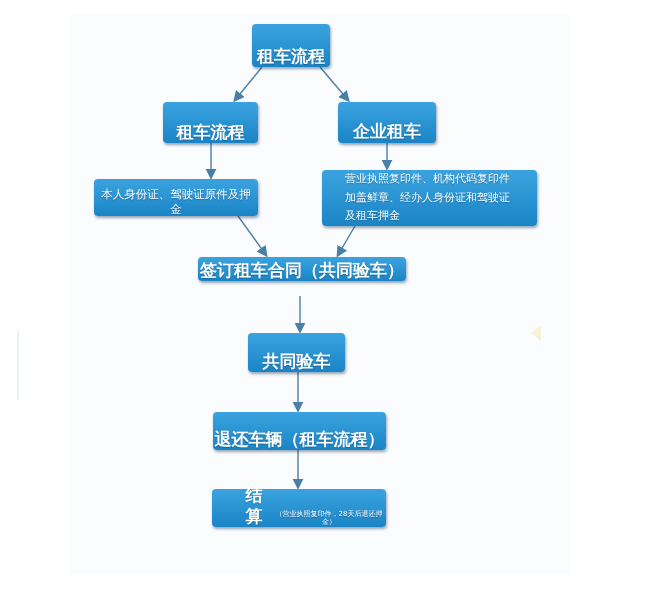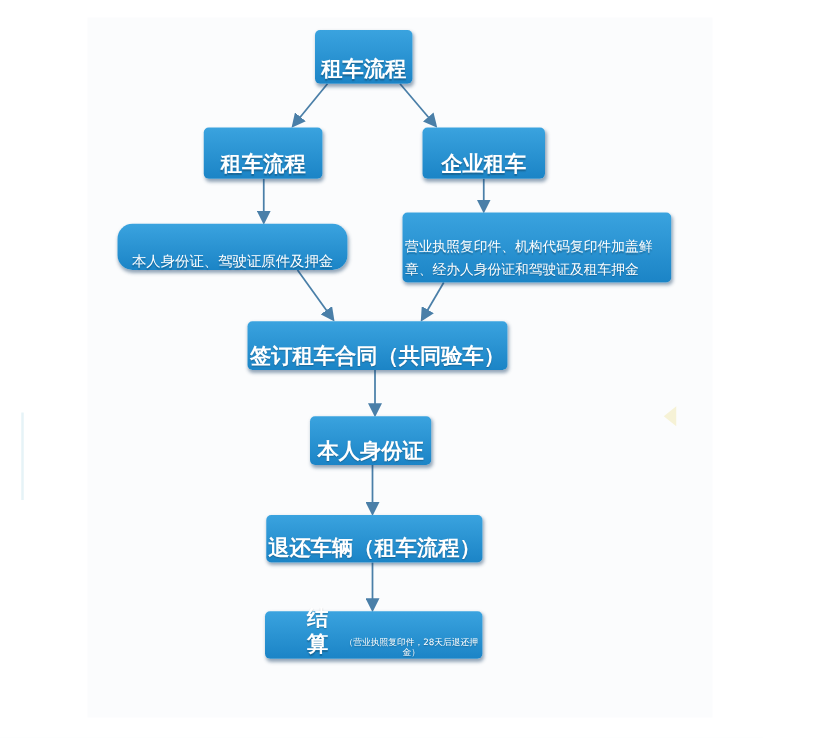--- a/index.html
+++ b/index.html
@@ -63,38 +63,38 @@
 </svg>
 
 <div class="box big" style="left:252px;top:24px;width:78px;height:43px;">
   <span>租车流程</span>
 </div>
 
 <div class="box big" style="left:163px;top:102px;width:95px;height:41px;">
   <span>租车流程</span>
 </div>
 
-<div class="box big" style="left:338px;top:102px;width:98px;height:41px;">
+<div class="box big" style="left:338px;top:102px;width:98px;height:41px;font-family:Liberation Mono, monospace;">
   <span>企业租车</span>
 </div>
 
-<div class="box small" style="left:94px;top:179px;width:184px;height:37px;border-radius:12px;">
+<div class="box small" style="left:94px;top:179px;width:164px;height:37px;">
   <span>本人身份证、驾驶证原件及押金</span>
 </div>
 
-<div class="box small" style="left:322px;top:170px;width:215px;height:56px;text-align:left;justify-content:flex-start;padding:0 2px;font-size:11px;line-height:1.7;">
+<div class="box small" style="left:322px;top:170px;width:215px;height:56px;text-align:left;justify-content:flex-start;padding:0 23px;font-size:11px;line-height:1.7;">
   <span>营业执照复印件、机构代码复印件加盖鲜章、经办人身份证和驾驶证及租车押金</span>
 </div>
 
-<div class="box big" style="left:198px;top:257px;width:208px;height:39px;">
+<div class="box big" style="left:198px;top:257px;width:208px;height:24px;">
   <span>签订租车合同（共同验车）</span>
 </div>
 
 <div class="box big" style="left:248px;top:333px;width:97px;height:39px;">
-  <span>本人身份证</span>
+  <span>共同验车</span>
 </div>
 
 <div class="box big" style="left:213px;top:412px;width:173px;height:38px;">
   <span>退还车辆（租车流程）</span>
 </div>
 
 <div class="box big" style="left:212px;top:489px;width:174px;height:38px;justify-content:flex-start;padding-left:26px;">
   <span>结算</span>
   <span class="tiny">（营业执照复印件，28天后退还押金）</span>
 </div>

